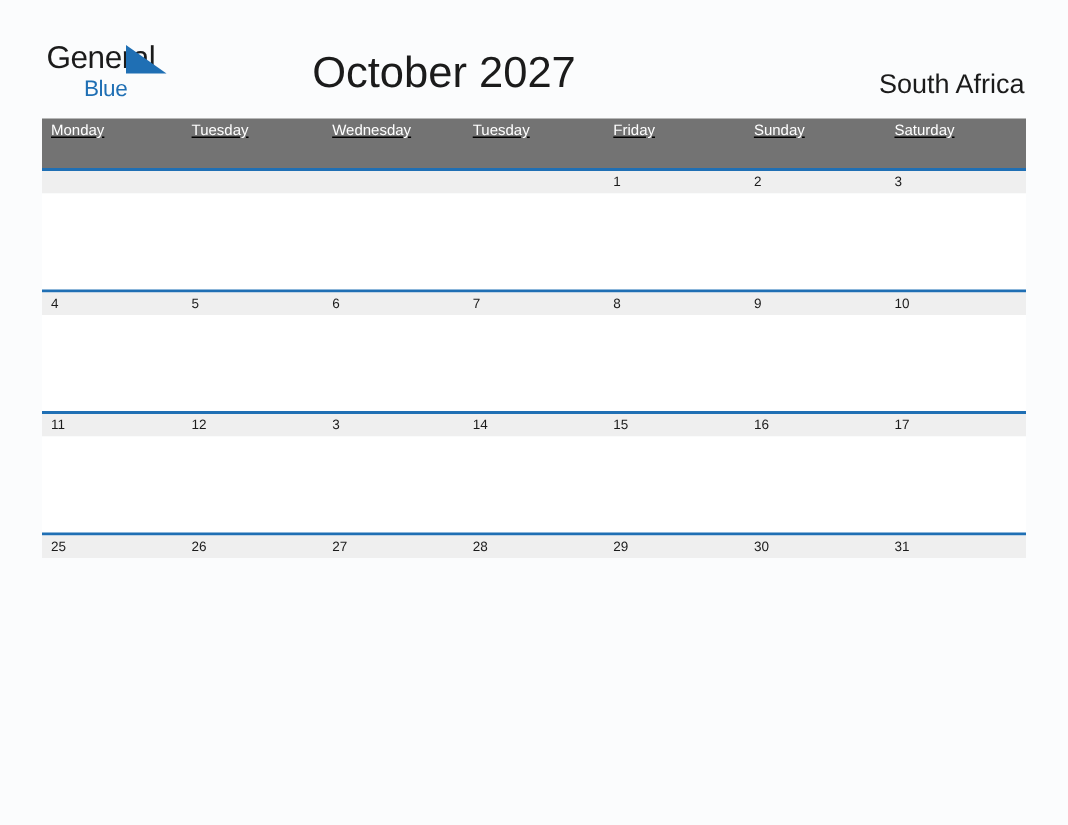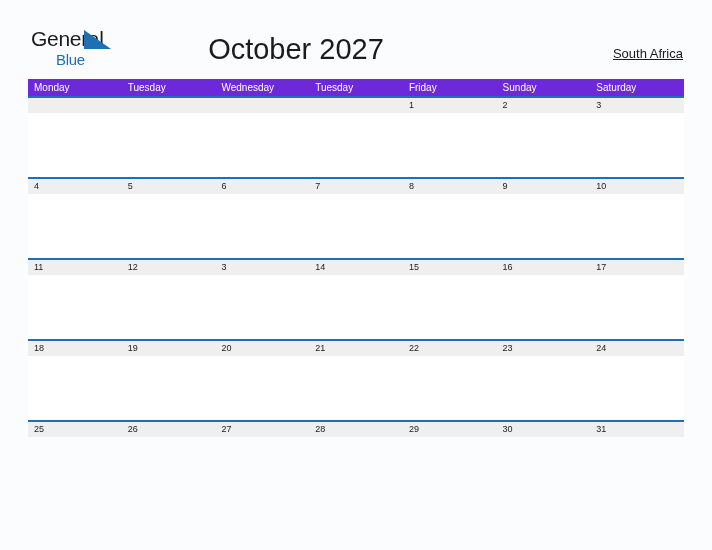--- a/index.html
+++ b/index.html
@@ -74,39 +74,39 @@
     font-size: 29px;
     color: #1b1b1b;
     font-weight: normal;
     letter-spacing: 0px;
   }
 
   .region {
     position: absolute;
     right: 29px;
     top: 46px;
-    font-size: 13px;
-    color: #1b1b1b;
-    white-space: nowrap;
-    text-decoration: underline;
+    font-size: 18px;
+    color: #1b1b1b;
+    white-space: nowrap;
   }
 
   
   .calendar {
     position: absolute;
     left: 28px;
     top: 79px;
     width: 656px;
   }
 
   .weekday-row {
     display: flex;
     width: 100%;
-    height: 17px;
-    background: #6d28d9;
+    height: 33px;
+    background: #737373;
+    text-decoration: underline;
   }
   .weekday-cell {
     flex: 1 1 0;
     height: 17px;
     line-height: 17px;
     padding-left: 6px;
     box-sizing: border-box;
     font-size: 10px;
     color: #ffffff;
     white-space: nowrap;
@@ -245,41 +245,20 @@
         <div class="body-cell"></div>
         <div class="body-cell"></div>
         <div class="body-cell"></div>
         <div class="body-cell"></div>
         <div class="body-cell"></div>
         <div class="body-cell"></div>
         <div class="body-cell"></div>
       </div>
     </div>
 
-    <div class="week-row">
-      <div class="week-rule"></div>
-      <div class="date-band">
-        <div class="date-cell">18</div>
-        <div class="date-cell">19</div>
-        <div class="date-cell">20</div>
-        <div class="date-cell">21</div>
-        <div class="date-cell">22</div>
-        <div class="date-cell">23</div>
-        <div class="date-cell">24</div>
-      </div>
-      <div class="week-body">
-        <div class="body-cell"></div>
-        <div class="body-cell"></div>
-        <div class="body-cell"></div>
-        <div class="body-cell"></div>
-        <div class="body-cell"></div>
-        <div class="body-cell"></div>
-        <div class="body-cell"></div>
-      </div>
-    </div>
 
     <div class="week-row">
       <div class="week-rule"></div>
       <div class="date-band">
         <div class="date-cell">25</div>
         <div class="date-cell">26</div>
         <div class="date-cell">27</div>
         <div class="date-cell">28</div>
         <div class="date-cell">29</div>
         <div class="date-cell">30</div>

